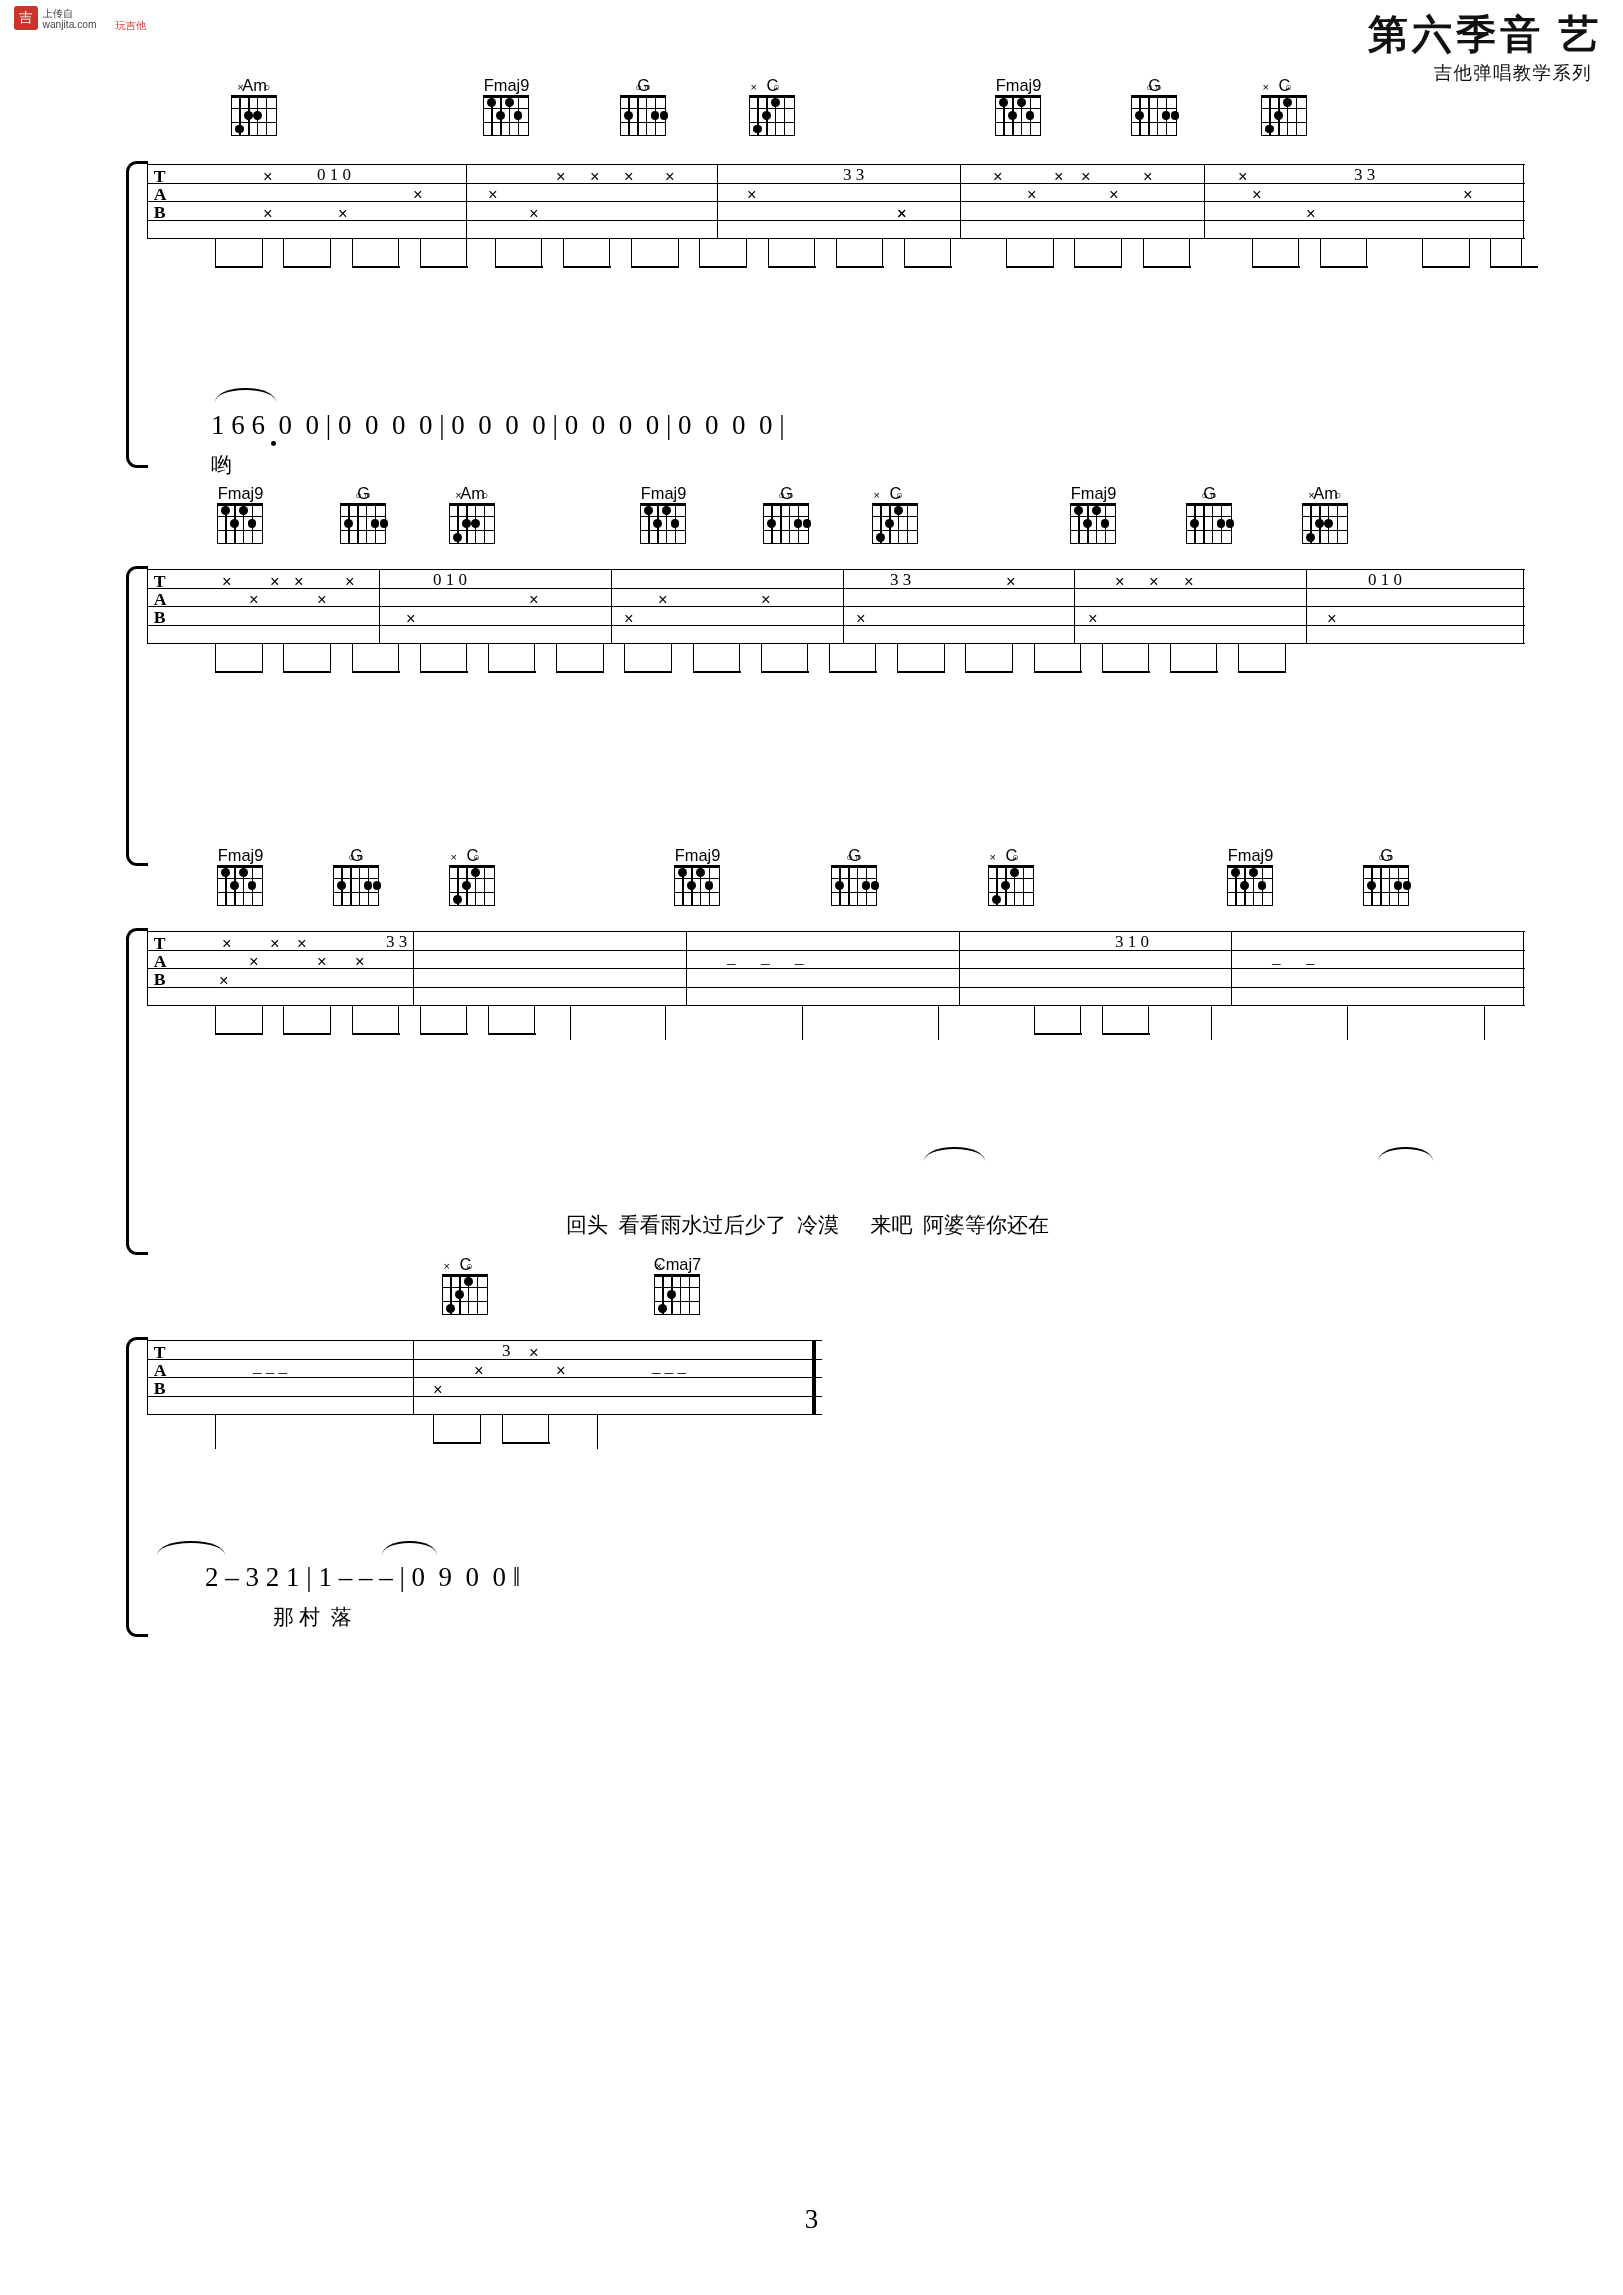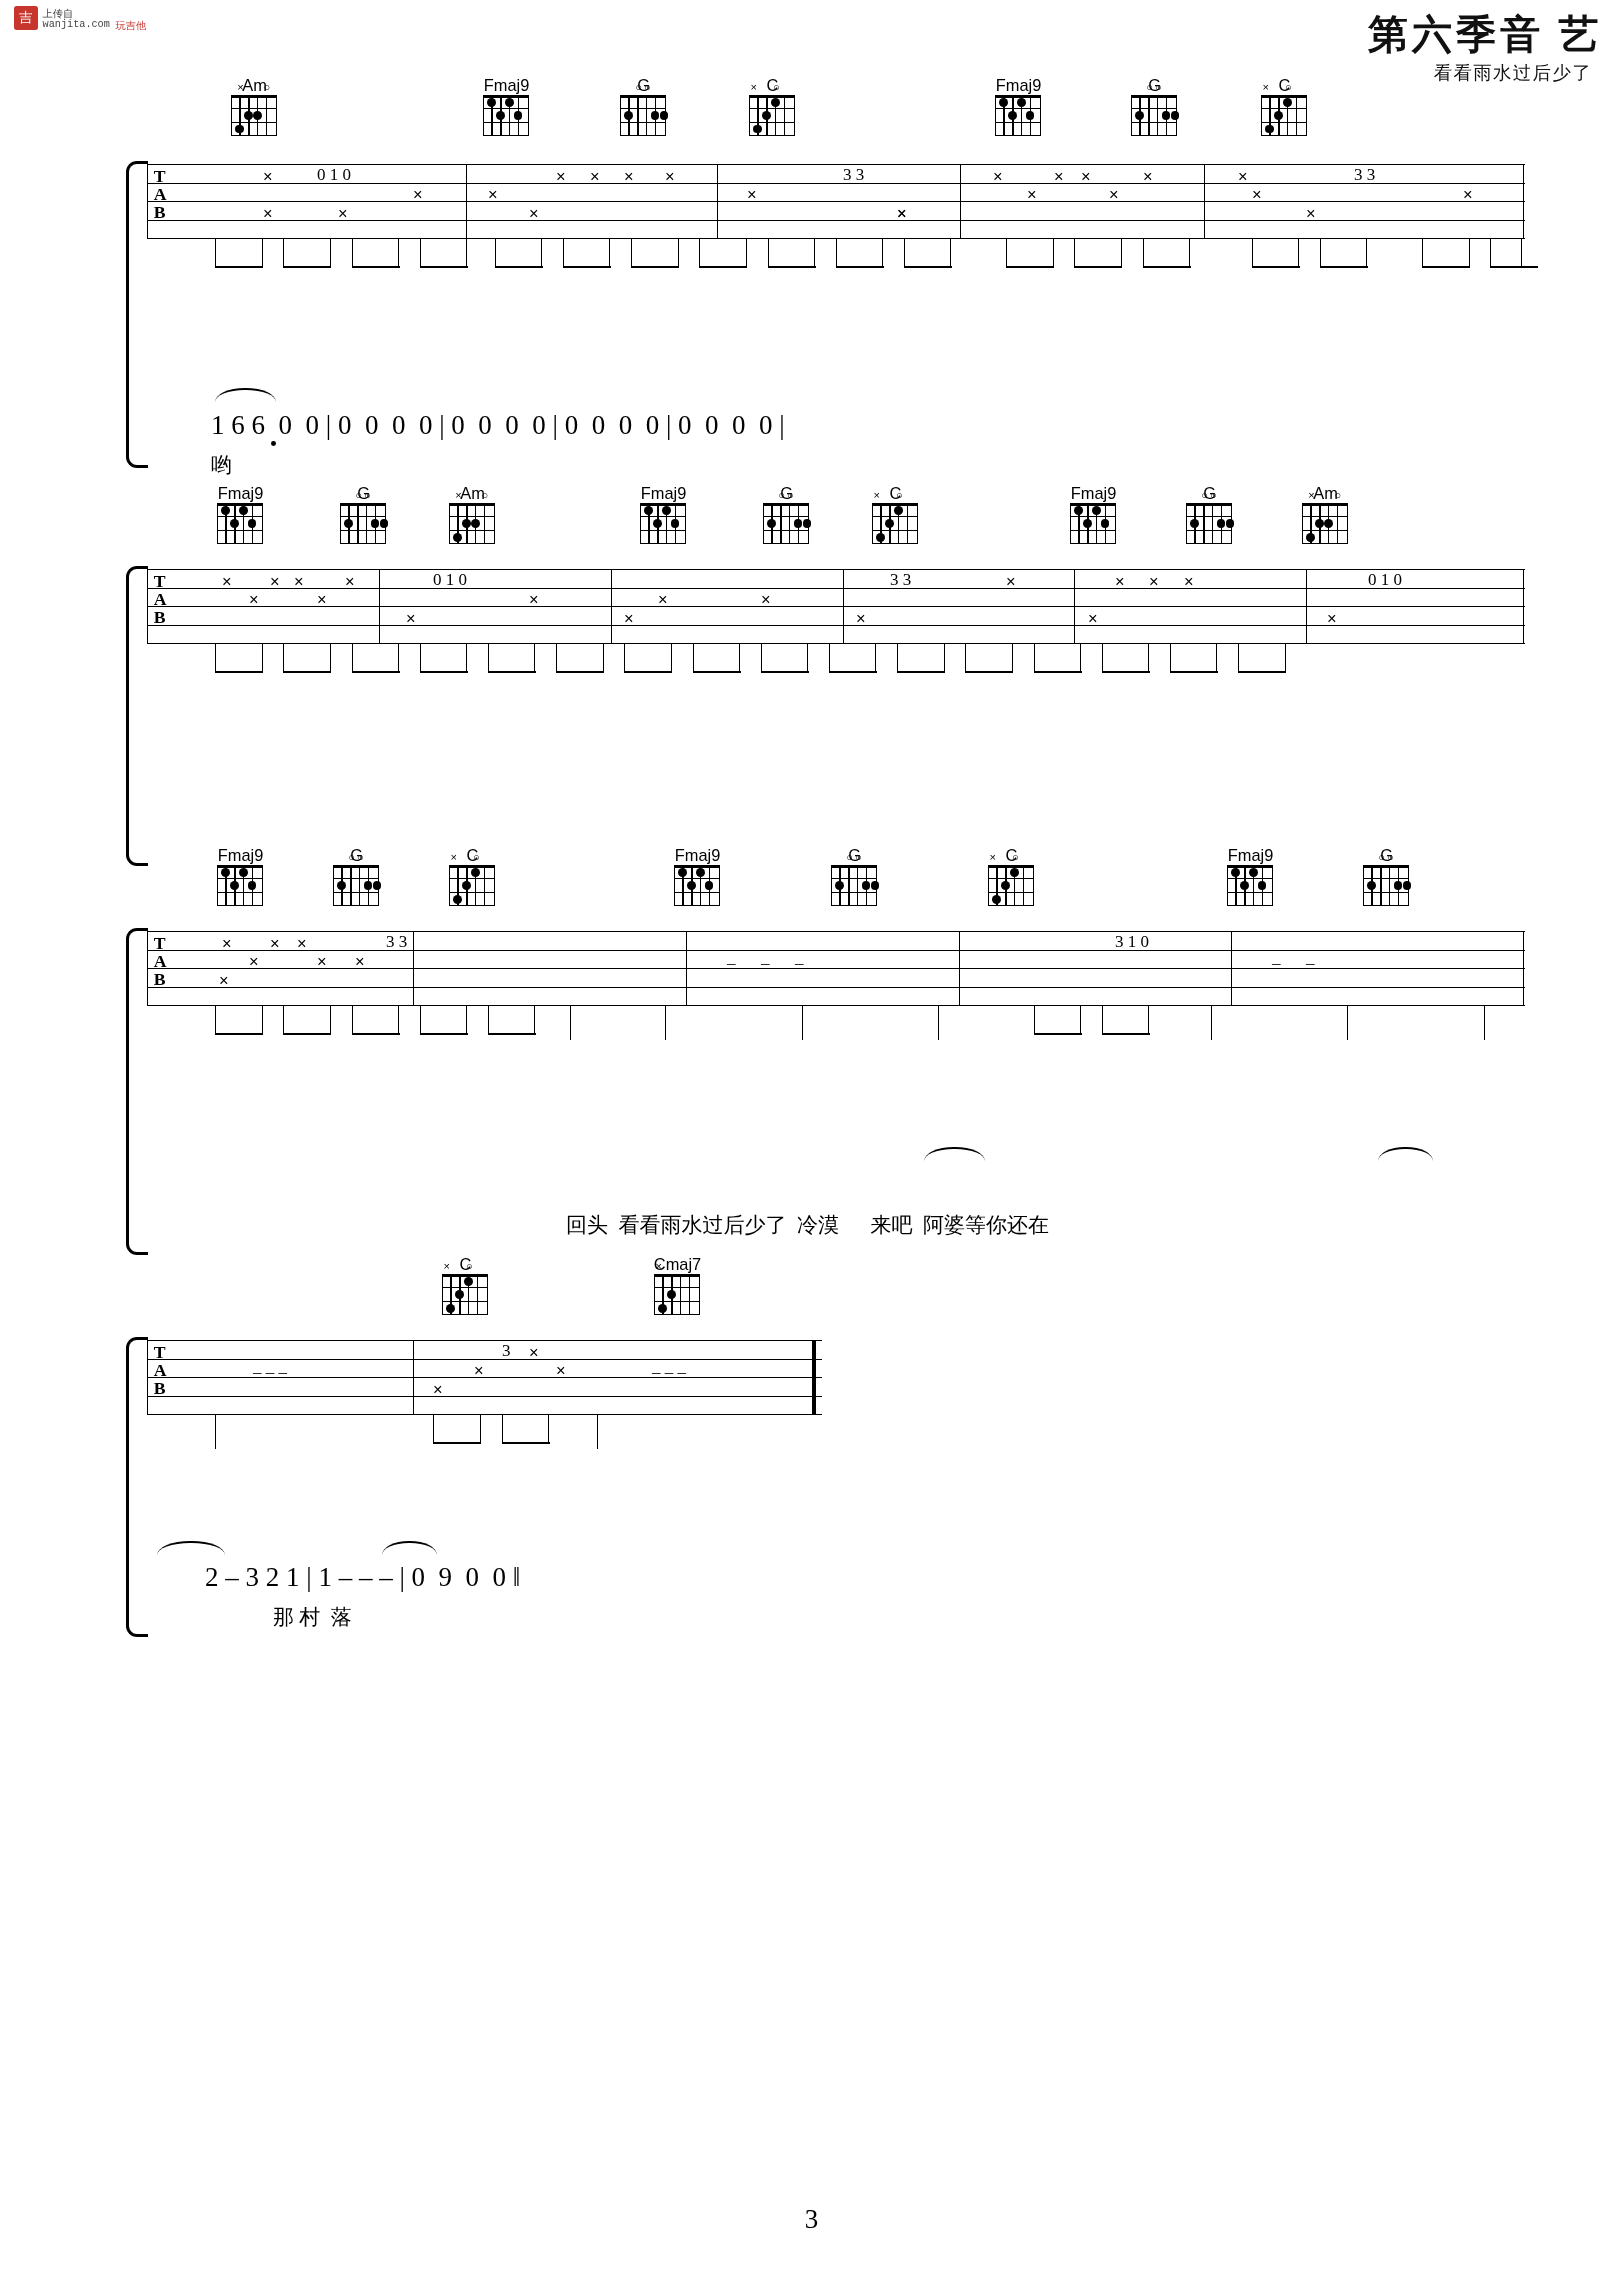--- a/index.html
+++ b/index.html
@@ -10,21 +10,21 @@
   .wm{position:absolute;left:382px;top:593px;width:955px;height:614px;
       color:#e8e8e8;font-size:423px;font-family:"Liberation Serif",serif;
       font-weight:700;letter-spacing:27px;line-height:436px;z-index:0;
       user-select:none;white-space:nowrap;}
 
   
   .logo{position:absolute;left:13.6px;top:5.5px;width:170px;height:27px;z-index:5;}
   .logo .box{position:absolute;left:0;top:0;width:24.6px;height:24.6px;background:#c7352d;border-radius:2.7px;}
   .logo .box span{display:block;color:#fff;font-size:13.6px;text-align:center;line-height:24.6px;font-family:"Liberation Sans",sans-serif;}
   .logo .t1{position:absolute;left:29px;top:1.4px;font-size:10.2px;color:#444;font-family:"Liberation Sans",sans-serif;}
-  .logo .t2{position:absolute;left:29px;top:13px;font-size:10.2px;color:#444;font-family:Liberation Mono, monospace;}
+  .logo .t2{position:absolute;left:29px;top:13px;font-size:10.2px;color:#444;font-family:Liberation Sans, sans-serif;}
   .logo .t3{position:absolute;left:102px;top:13px;font-size:10.2px;color:#c7352d;font-family:"Liberation Sans",sans-serif;}
 
   .title-main{position:absolute;right:20.5px;top:6.8px;font-size:40px;font-weight:700;
               letter-spacing:4.1px;color:#111;font-family:"Liberation Serif",serif;white-space:nowrap;}
   .title-sub{position:absolute;right:31px;top:60px;font-size:18.4px;color:#111;letter-spacing:1.4px;white-space:nowrap;}
 
   
   .system{position:absolute;z-index:2;}
 
   
@@ -76,21 +76,21 @@
 
   <div class="logo">
     <div class="box">
         <span>吉</span>
       </div>
     <div class="t1">上传自</div>
     <div class="t2">wanjita.com</div>
     <div class="t3">玩吉他</div>
   </div>
   <div class="title-main">第六季音 艺</div>
-  <div class="title-sub">看看雨水过后少了</div>
+  <div class="title-sub">吉他弹唱教学系列</div>
 
   <div class="system" style="left:0;top:55px;width:1623px;height:382px;">
 
     <div class="chord" style="left:225px;top:20.5px;">
       <div class="name">Am</div>
       <div class="grid">
         <div class="nut"></div>
         <div class="v" style="left:0"></div>
           <div class="v" style="left:8.9px"></div>
           <div class="v" style="left:17.7px"></div>

